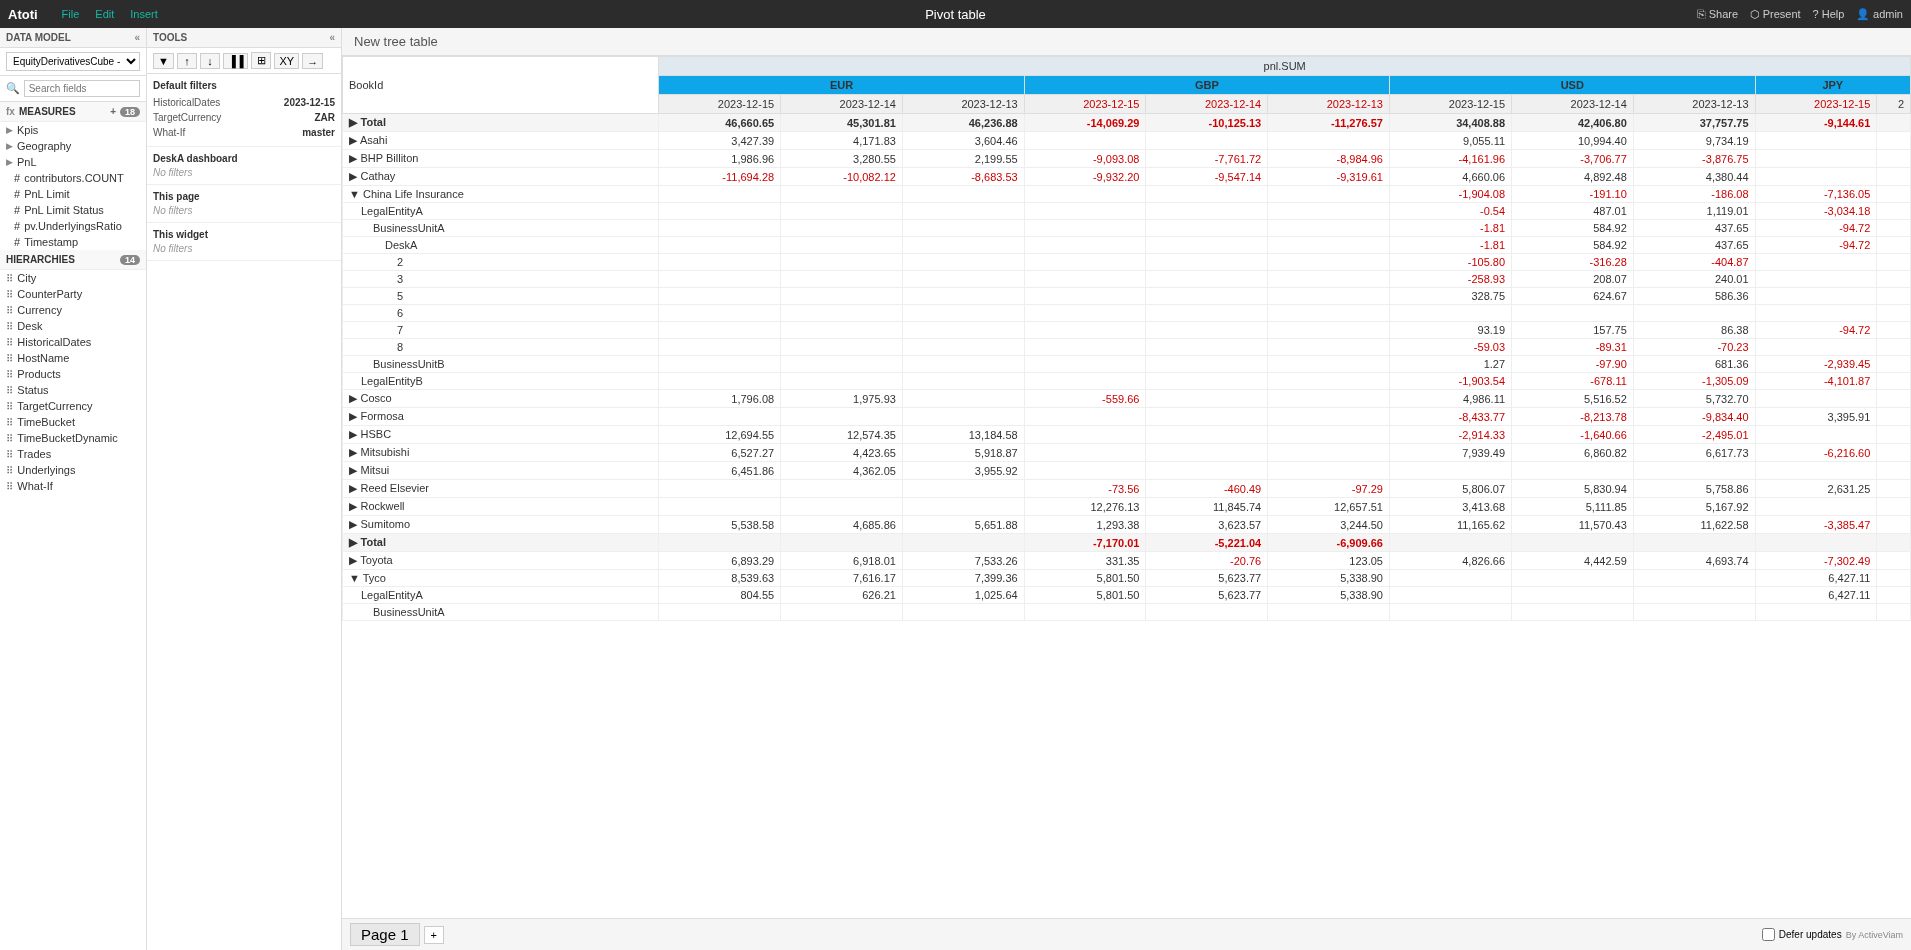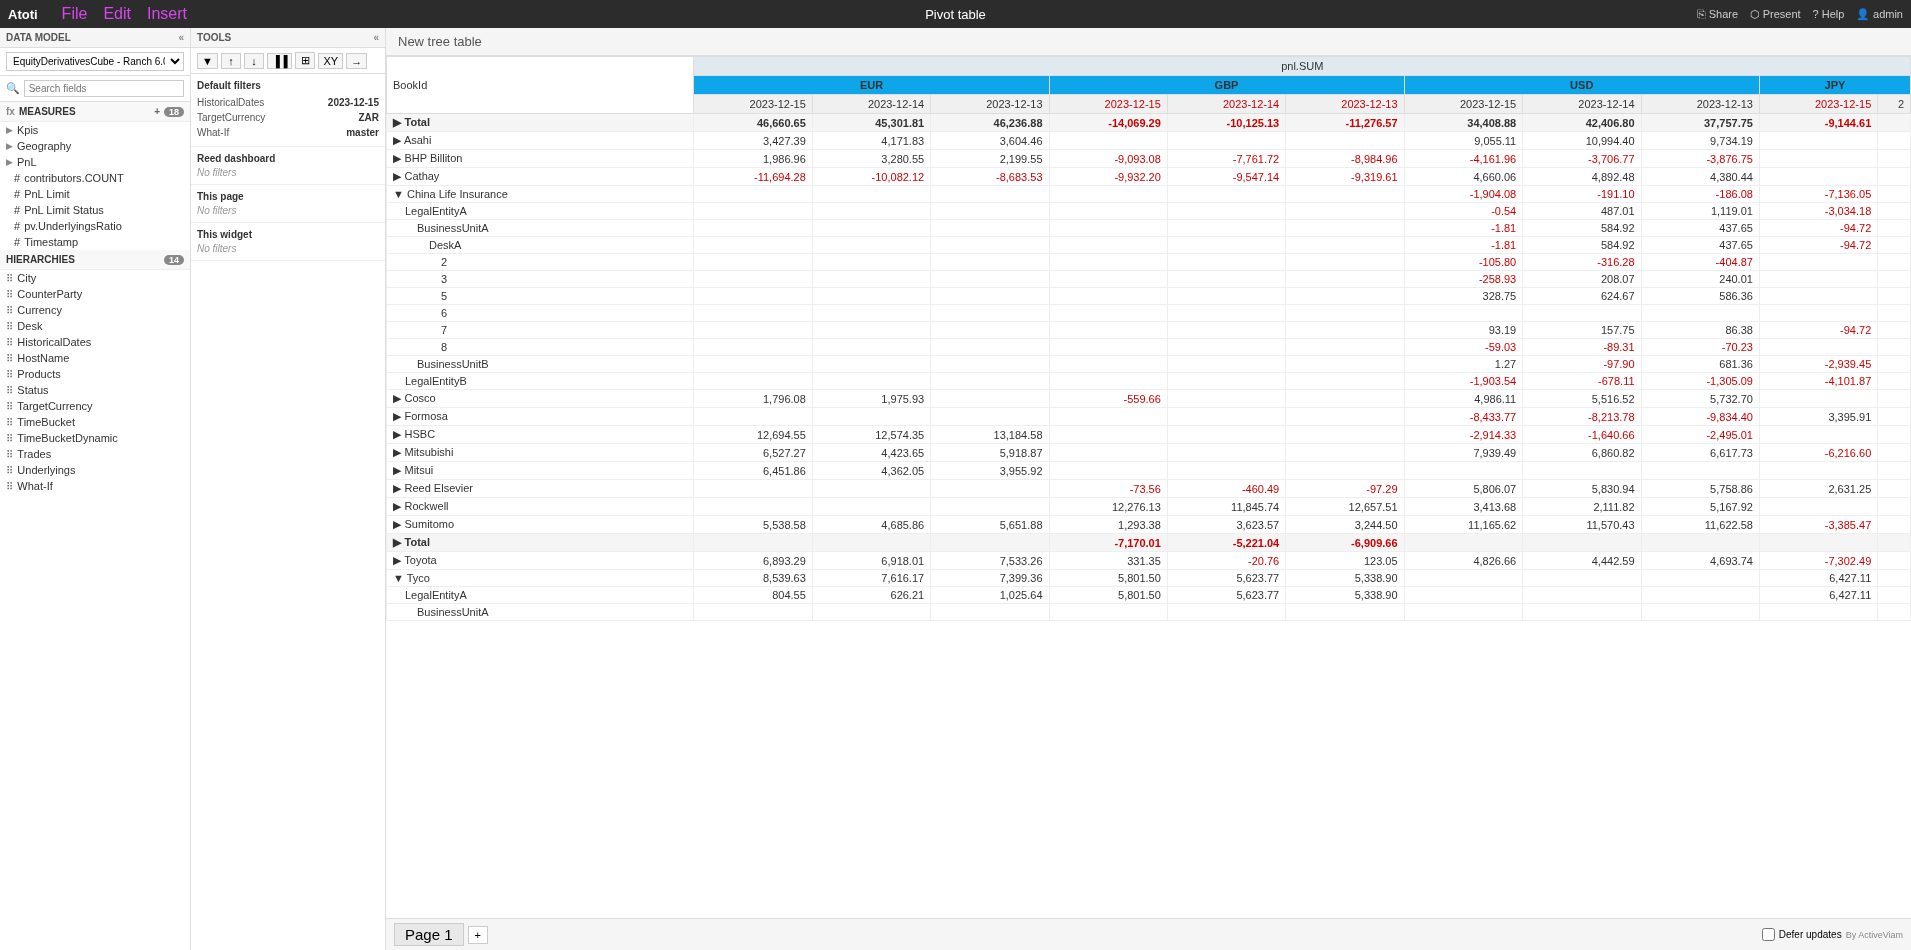--- a/index.html
+++ b/index.html
@@ -4,30 +4,30 @@
   <style>
     * { box-sizing: border-box; margin: 0; padding: 0; }
     body { font-family: Arial, sans-serif; font-size: 11px; background: #f0f0f0; overflow: hidden; height: 950px; width: 1911px; }
     
     
     .menu-bar {
       display: flex; align-items: center; height: 28px;
       background: #2c2c2c; color: #ccc; padding: 0 8px; gap: 16px;
     }
     .menu-bar .logo { color: #fff; font-weight: bold; font-size: 13px; margin-right: 8px; }
-    .menu-item { cursor: pointer; font-size: 16px; color: #d946ef; }
+    .menu-item { cursor: pointer; font-size: 11px; color: #14b8a6; }
     .menu-title { position: absolute; left: 50%; transform: translateX(-50%); color: #fff; font-size: 13px; font-weight: normal; }
     .menu-right { margin-left: auto; display: flex; align-items: center; gap: 12px; color: #ccc; font-size: 11px; }
     .menu-right span { cursor: pointer; display: flex; align-items: center; gap: 3px; }
 
     
     .main-layout { display: flex; height: calc(950px - 28px); }
 
     
-    .left-panel { width: 191px; background: #fff; border-right: 1px solid #ddd; display: flex; flex-direction: column; overflow: hidden; }
+    .left-panel { width: 147px; background: #fff; border-right: 1px solid #ddd; display: flex; flex-direction: column; overflow: hidden; }
     
     .panel-header { display: flex; align-items: center; justify-content: space-between; padding: 4px 6px; background: #f5f5f5; border-bottom: 1px solid #ddd; font-size: 10px; color: #555; font-weight: bold; }
     .panel-header .collapse-btn { cursor: pointer; color: #888; font-size: 10px; }
     
     .model-selector { padding: 4px 6px; border-bottom: 1px solid #ddd; }
     .model-selector select { width: 100%; font-size: 10px; border: 1px solid #ccc; padding: 2px; background: #fff; }
     
     .search-box { padding: 4px 6px; border-bottom: 1px solid #ddd; display: flex; align-items: center; gap: 4px; }
     .search-box input { width: 100%; font-size: 10px; border: 1px solid #ccc; padding: 2px 4px; outline: none; }
     
@@ -246,21 +246,21 @@
       <div class="filter-row">
         <span class="filter-name">TargetCurrency</span>
         <span class="filter-value">ZAR</span>
       </div>
       <div class="filter-row">
         <span class="filter-name">What-If</span>
         <span class="filter-value">master</span>
       </div>
     </div>
     <div class="dashboard-section">
-      <div class="section-label">Reed dashboard</div>
+      <div class="section-label">DeskA dashboard</div>
       <div class="no-filters">No filters</div>
     </div>
     <div class="dashboard-section">
       <div class="section-label">This page</div>
       <div class="no-filters">No filters</div>
     </div>
     <div class="dashboard-section">
       <div class="section-label">This widget</div>
       <div class="no-filters">No filters</div>
     </div>
@@ -609,21 +609,21 @@
             </tr>
             <tr>
               <td class="label" style="padding-left: 6px;">▶ Rockwell</td>
               <td></td>
               <td></td>
               <td></td>
               <td>12,276.13</td>
               <td>11,845.74</td>
               <td>12,657.51</td>
               <td>3,413.68</td>
-              <td>2,111.82</td>
+              <td>5,111.85</td>
               <td>5,167.92</td>
               <td></td>
               <td></td>
             </tr>
             <tr>
               <td class="label" style="padding-left: 6px;">▶ Sumitomo</td>
               <td>5,538.58</td>
               <td>4,685.86</td>
               <td>5,651.88</td>
               <td>1,293.38</td>

